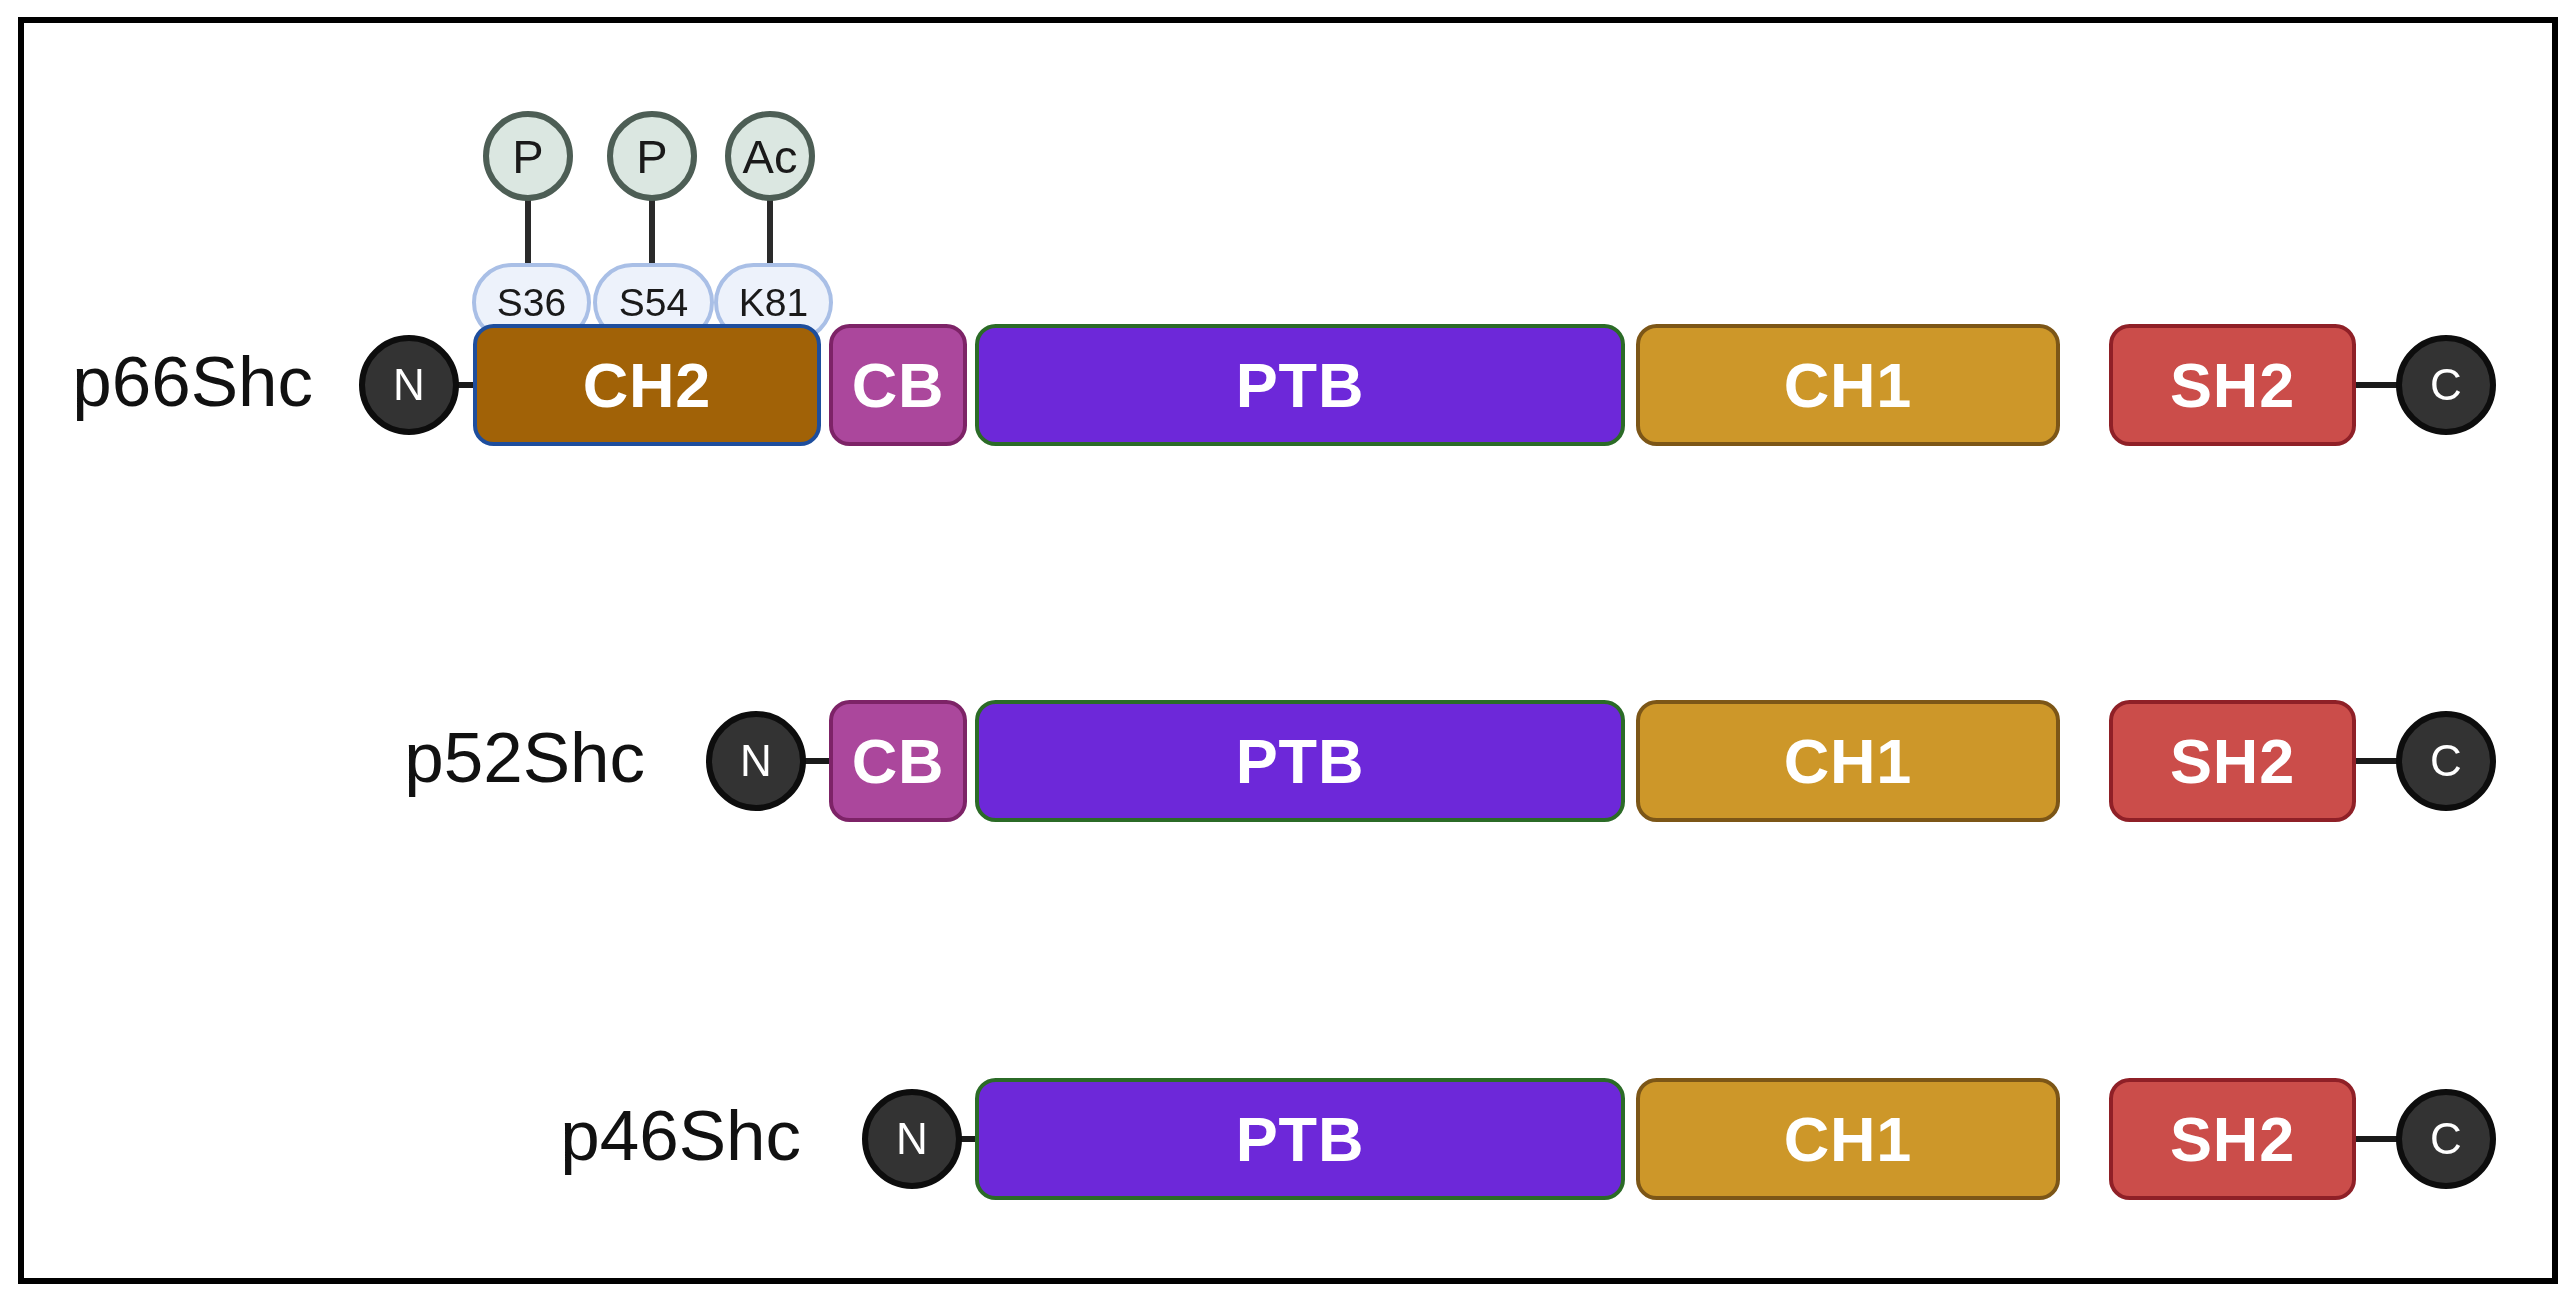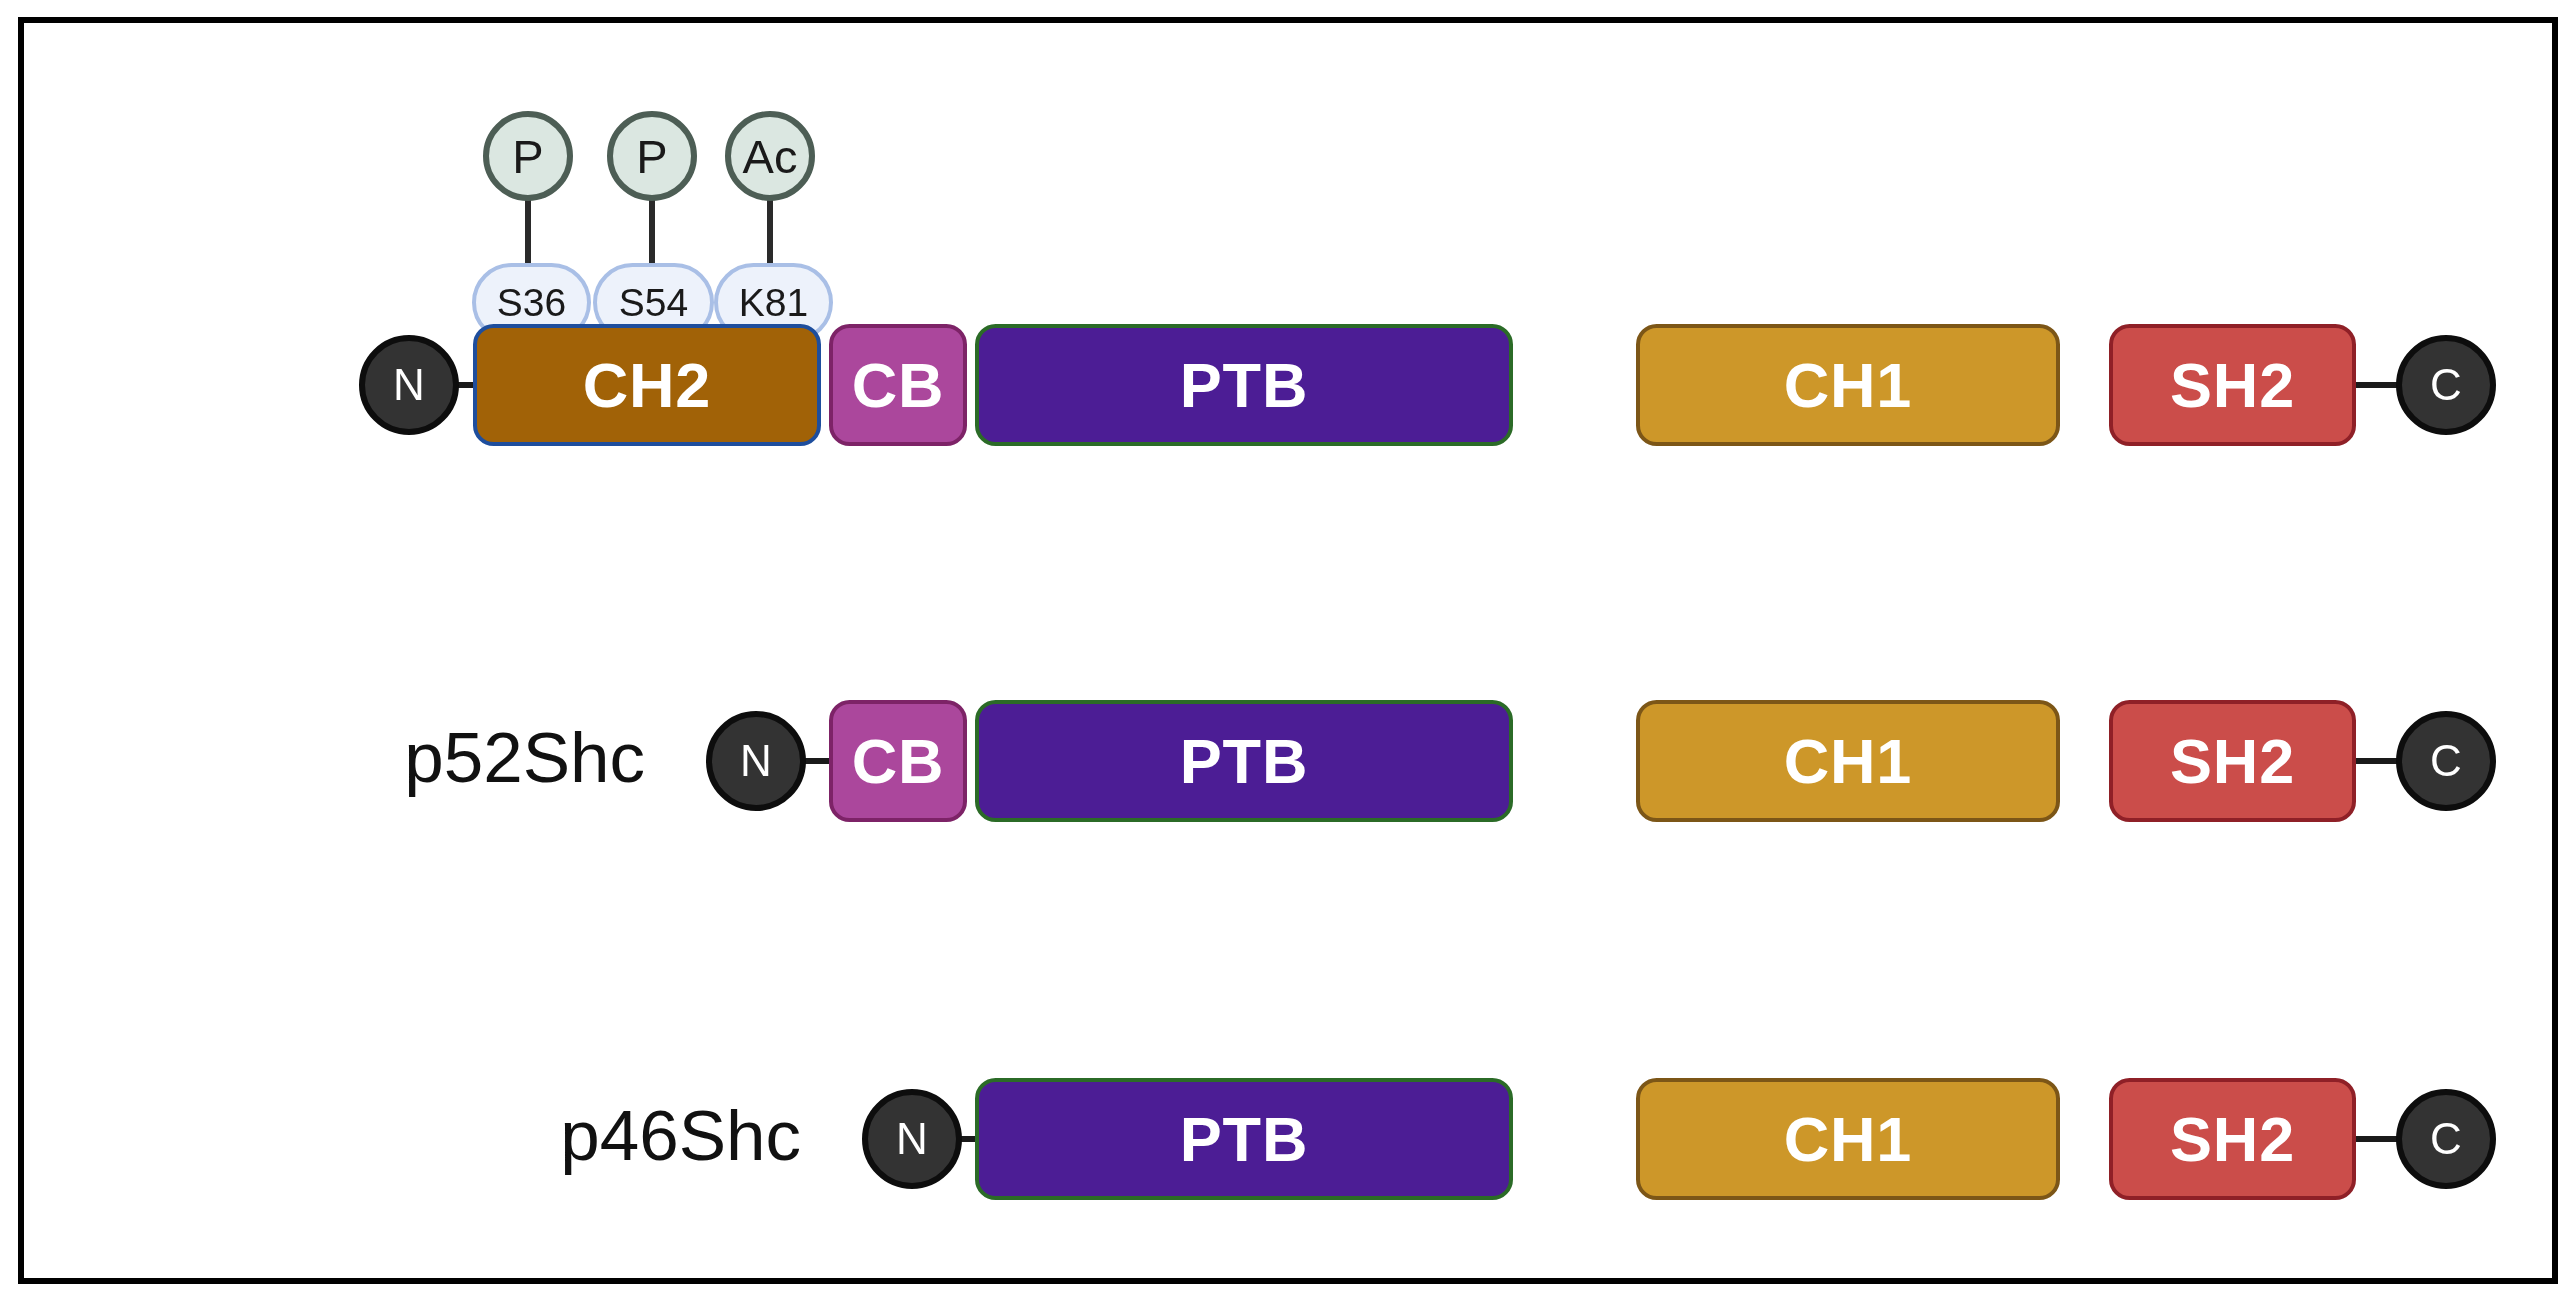--- a/index.html
+++ b/index.html
@@ -29,21 +29,21 @@
     display:flex; align-items:center; justify-content:center;
     color:#ffffff; font-weight:bold; font-size:63px;
     letter-spacing:0.8px;
     z-index:3;
   }
   .r1 { top:324px; }
   .r2 { top:700px; }
   .r3 { top:1078px; }
   .d-ch2 { left:473px;  width:348px; background:#a16207; border-color:#1e4e9d; }
   .d-cb  { left:829px; width:138px; background:#ab479c; border-color:#7d2367; }
-  .d-ptb { left:975px; width:538px; background:#4c1d95; border-color:#2b6b27; }
+  .d-ptb { left:975px; width:650px; background:#6d28d9; border-color:#2b6b27; }
   .d-ch1 { left:1636px; width:424px; background:#cd9729; border-color:#7c5617; }
   .d-sh2 { left:2109px; width:247px; background:#cb4d4a; border-color:#8f2027; }
 
   
   .terminus {
     position:absolute;
     width:100px; height:100px;
     border-radius:50%;
     background:#333333;
     border:6.3px solid #0d0d0d;
@@ -127,20 +127,21 @@
   <div class="ptm-circle pc-3">Ac</div>
 
   <div class="ptm-stem ps-1"></div>
   <div class="ptm-stem ps-2"></div>
   <div class="ptm-stem ps-3"></div>
 
   <div class="ptm-pill pp-1">S36</div>
   <div class="ptm-pill pp-2">S54</div>
   <div class="ptm-pill pp-3">K81</div>
 
+  <div class="row-label lbl-1">p66Shc</div>
   <div class="terminus t-n1">N</div>
   <div class="link l-n1"></div>
   <div class="domain d-ch2 r1">CH2</div>
   <div class="domain d-cb r1">CB</div>
   <div class="domain d-ptb r1">PTB</div>
   <div class="domain d-ch1 r1">CH1</div>
   <div class="domain d-sh2 r1">SH2</div>
   <div class="link l-c1"></div>
   <div class="terminus t-c1">C</div>
 

